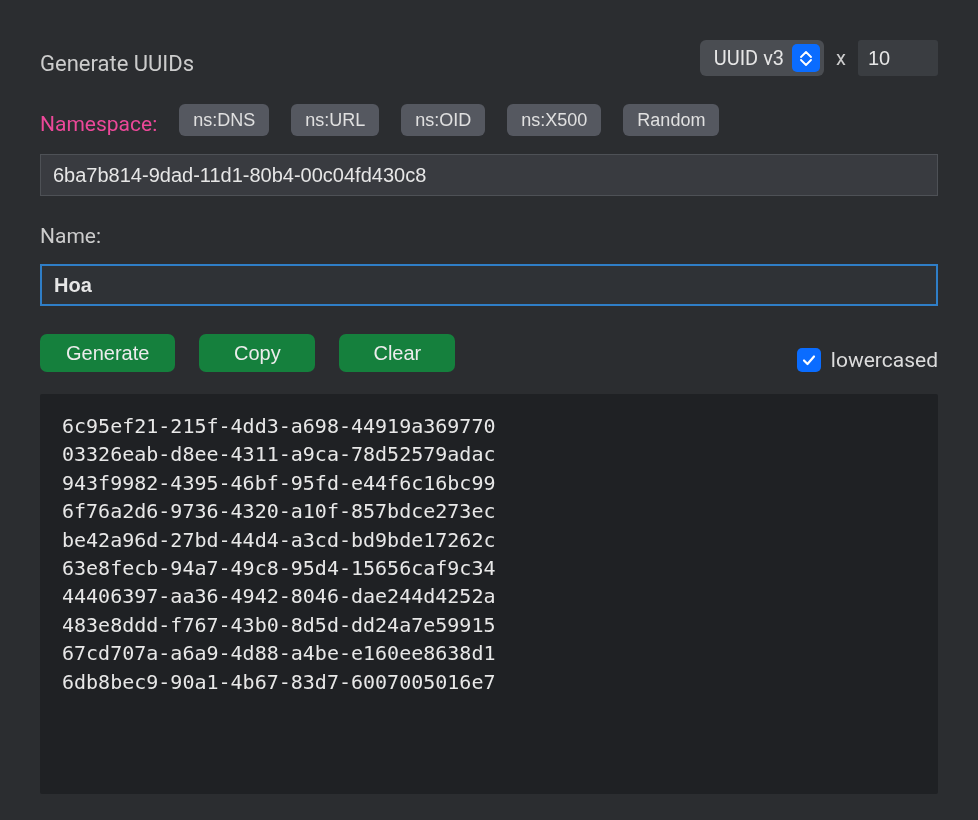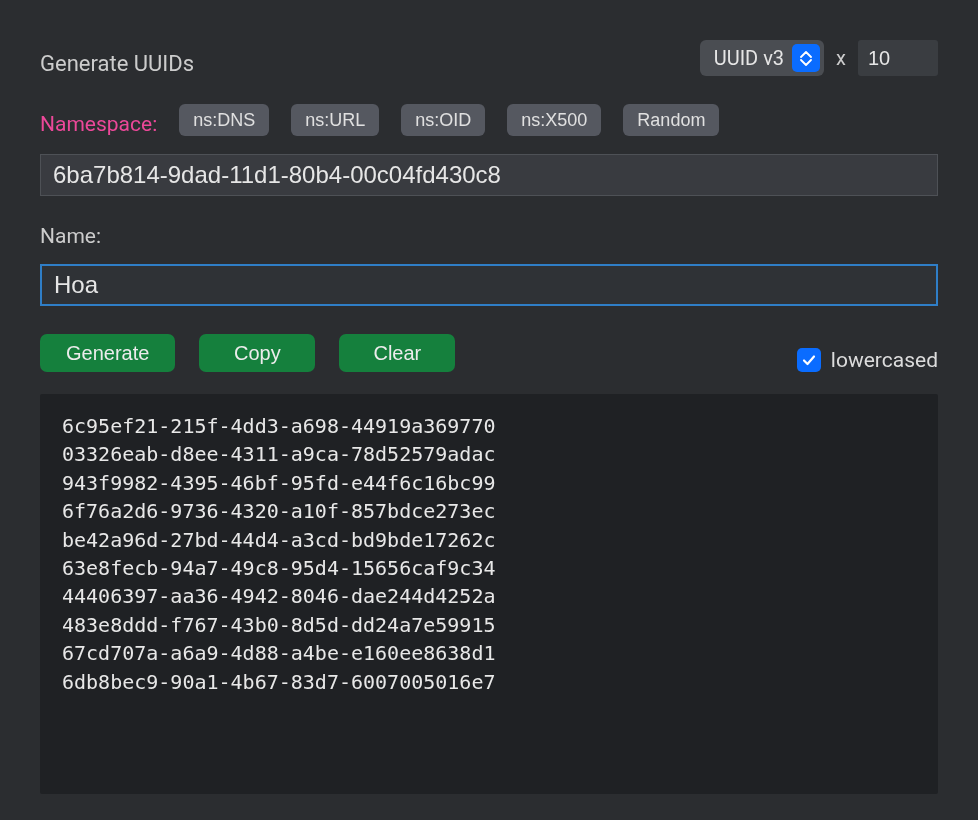--- a/index.html
+++ b/index.html
@@ -102,28 +102,29 @@
     height: 32px;
     display: inline-flex;
     align-items: center;
   }
   .text-input {
     width: 100%;
     height: 42px;
     background: #393b40;
     border: 1px solid #4e5156;
     color: #e6e6e6;
-    font-size: 24px;
+    font-size: 20px;
     padding: 0 12px;
     outline: none;
     margin-bottom: 28px;
   }
   .text-input.focused {
     border: 2px solid #2f7ec7;
     background: #2f3236;
+    font-weight: bold;
   }
   .section-label {
     font-size: 21px;
     color: #cccccc;
     margin-bottom: 16px;
     display: block;
   }
   .action-row {
     justify-content: space-between;
     margin-bottom: 22px;

